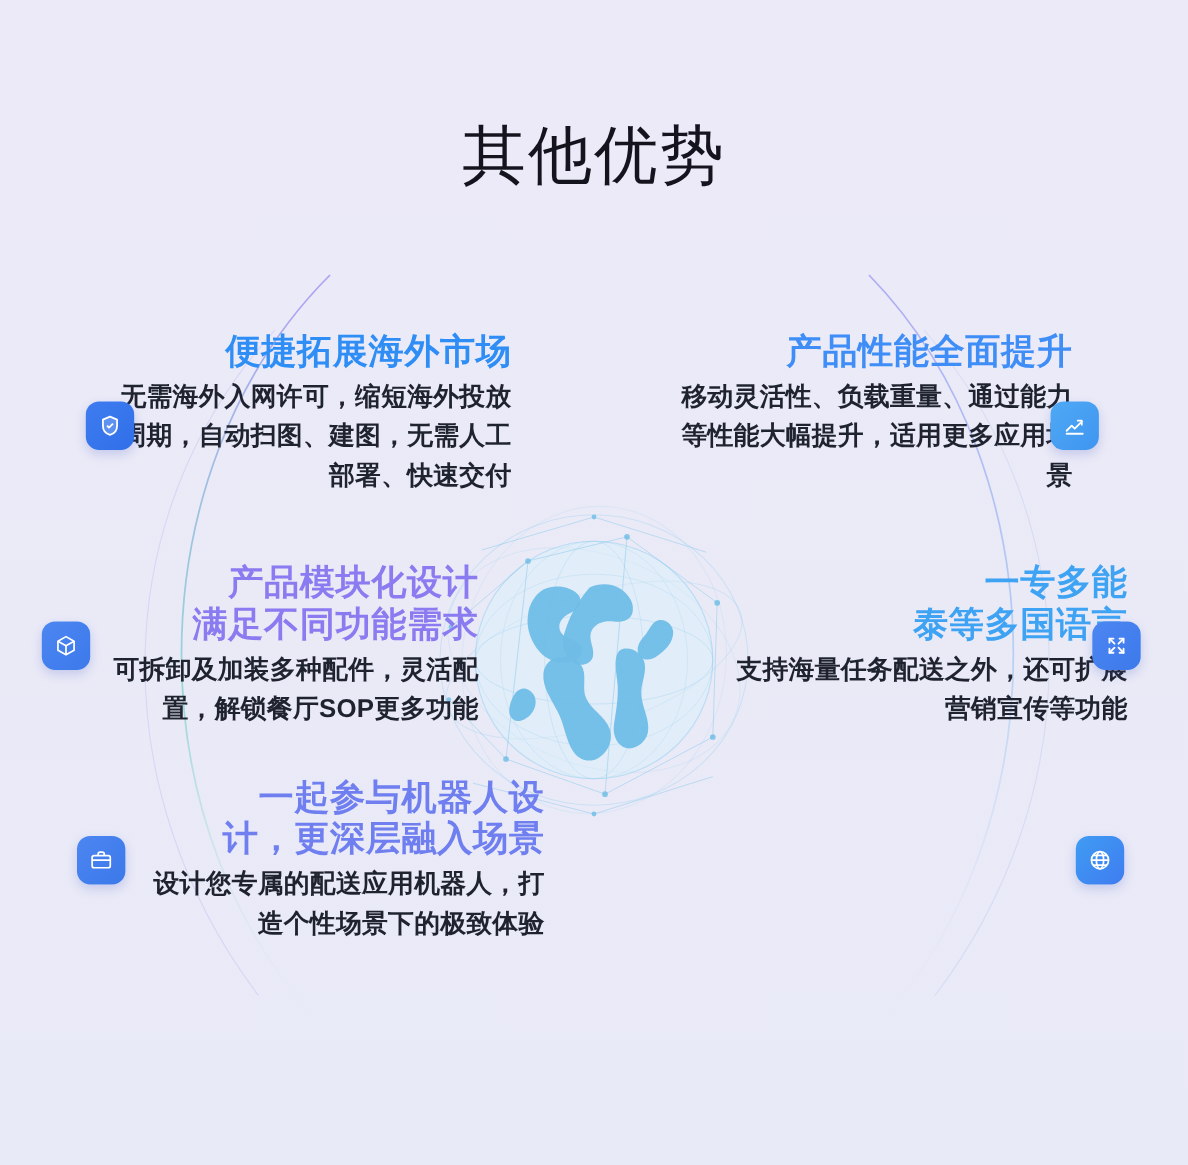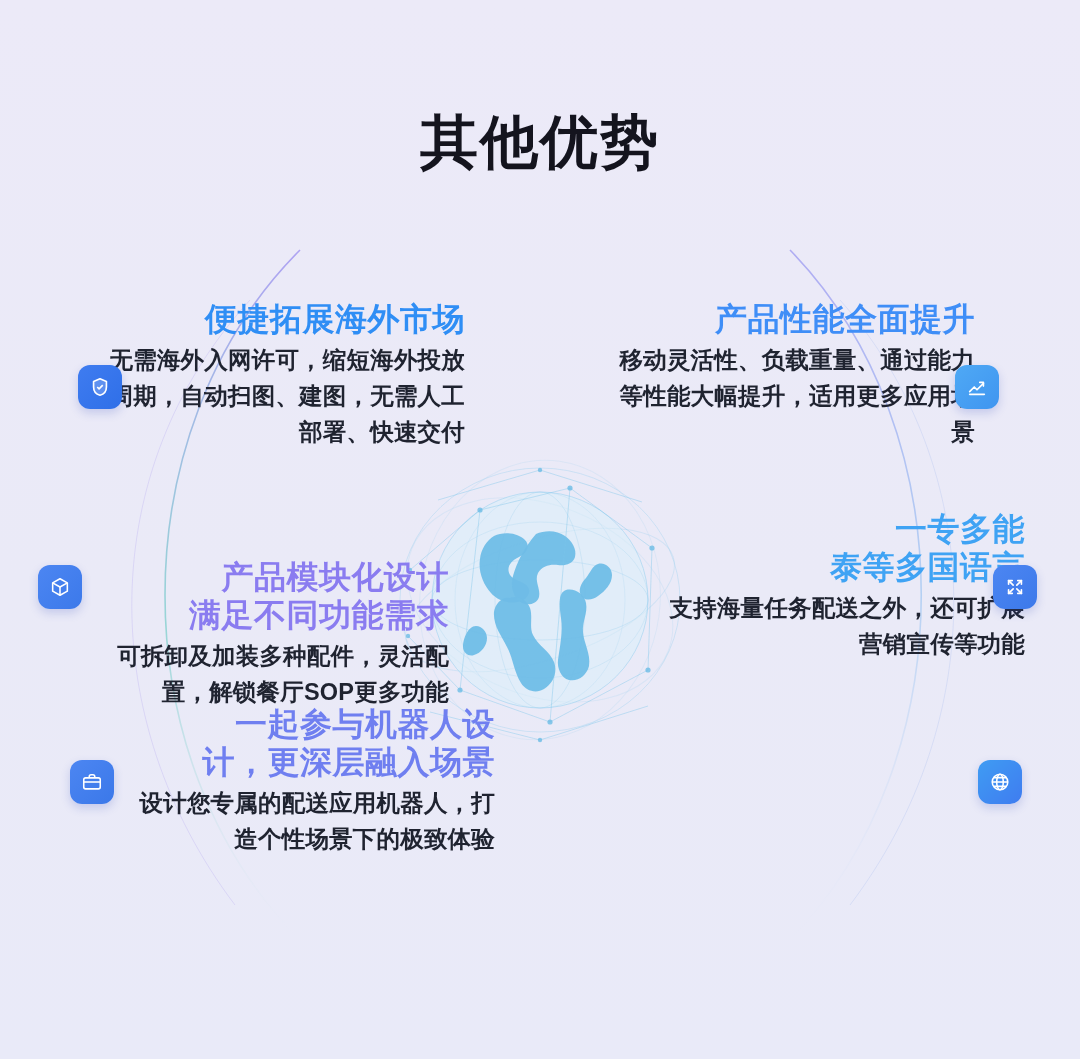--- a/index.html
+++ b/index.html
@@ -24,21 +24,21 @@
 
   
   .page-title {
     position: absolute;
     top: 108px;
     left: 0;
     width: 1080px;
     text-align: center;
     font-size: 58px;
     line-height: 68px;
-    font-weight: 700;
+    font-weight: 400;
     color: #14141e;
     letter-spacing: 2px;
   }
 
   
   .globe-wrap {
     position: absolute;
     left: 390px;
     top: 440px;
     width: 300px;
@@ -77,21 +77,21 @@
   }
   .left {
     text-align: right;
   }
   .right {
     text-align: right;
   }
 
   
   #f1 { left: 105px;  top: 300px;  }
-  #f2 { left: 89px;   top: 510px; margin-top: 48px;  }
+  #f2 { left: 75px;   top: 510px;  }
   #f3 { left: 135px;  top: 705px;  }
   #f4 { left: 615px;  top: 300px;  }
   #f5 { left: 625px;  top: 510px; margin-left: 40px;  }
   #f6 { left: 630px;  top: 705px;  }
 
   
   .node {
     position: absolute;
     width: 44px;
     height: 44px;

